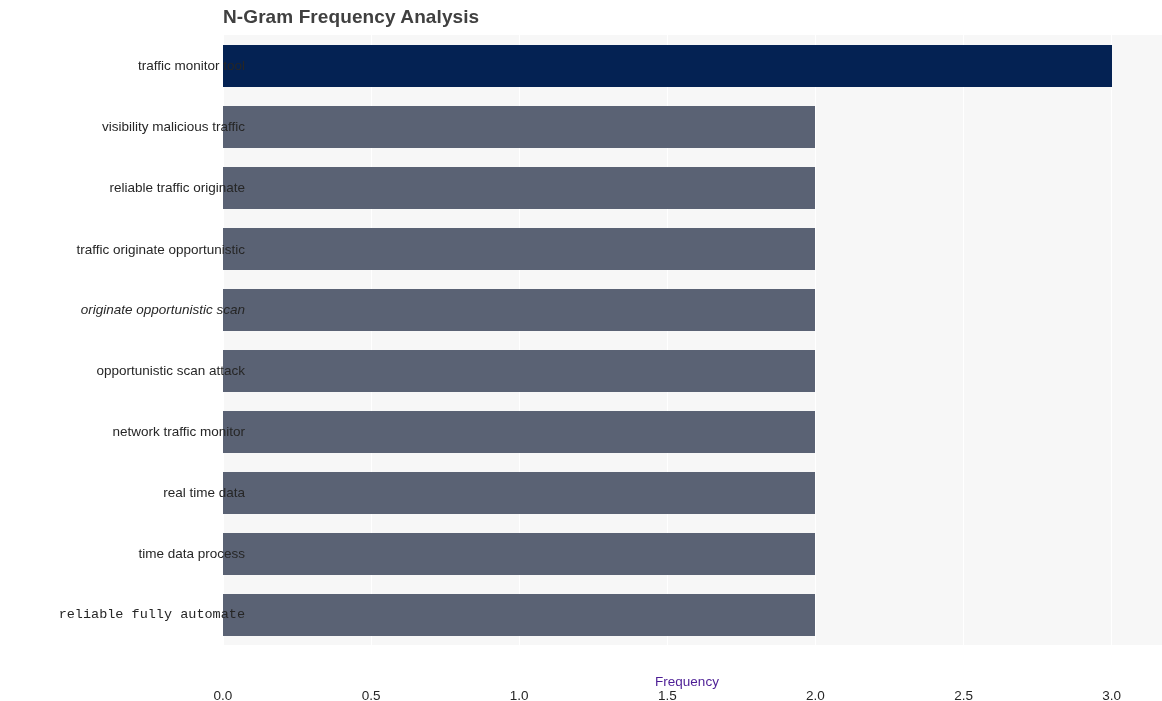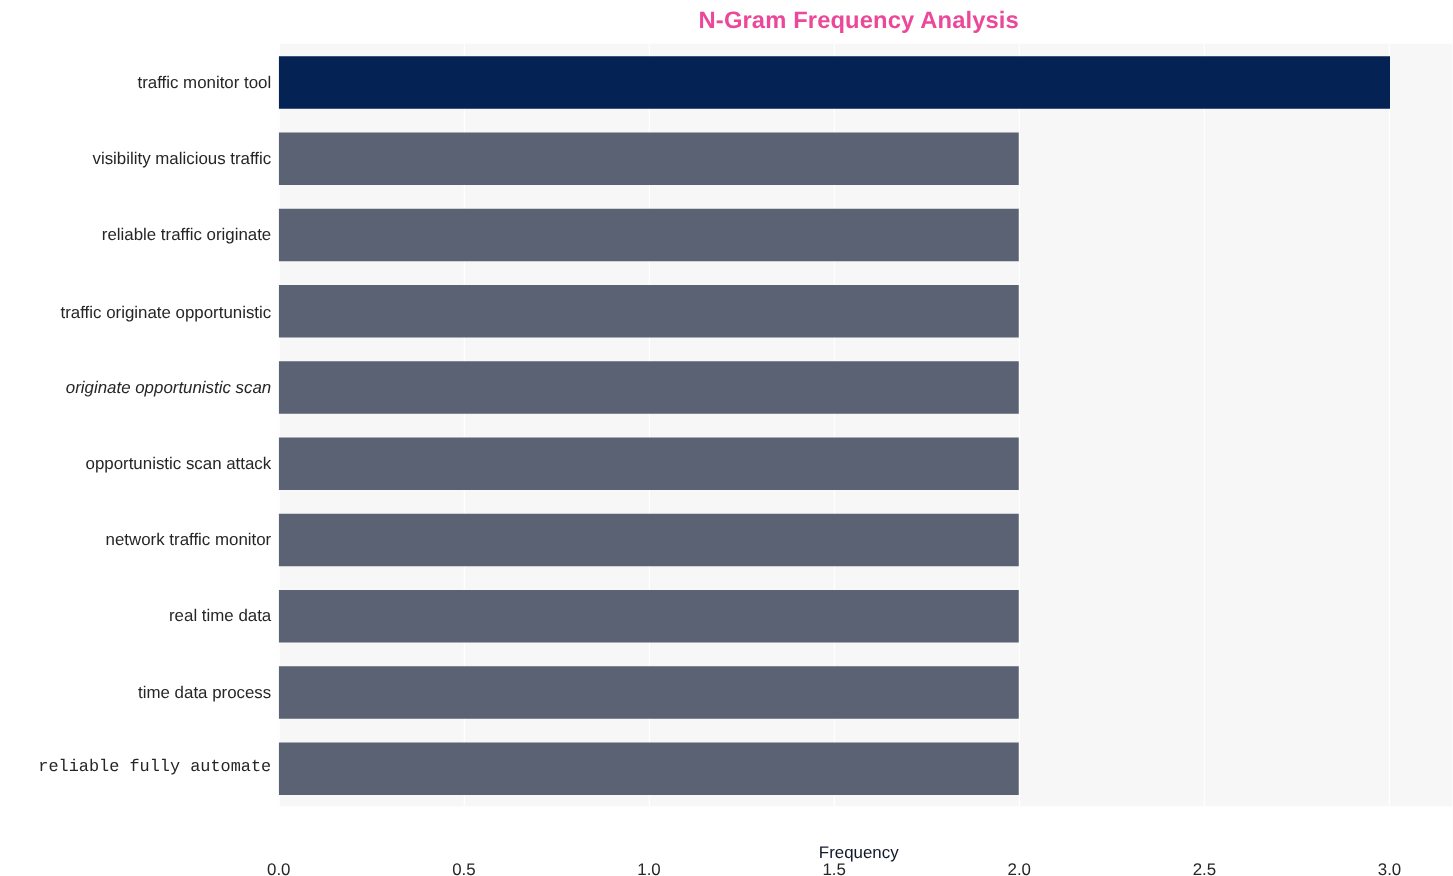--- a/index.html
+++ b/index.html
@@ -20,24 +20,24 @@
     height: 701px;
     background: #ffffff;
   }
 
   
   #chart-title {
     position: absolute;
     left: 223px;
     top: 6px;
     width: 928px;
-    text-align: center;
+    text-align: left;
     font-size: 19px;
     font-weight: bold;
-    color: #ec4899;
+    color: #404040;
     letter-spacing: 0.1px;
     line-height: 22px;
     white-space: nowrap;
   }
 
   
   #plot-area {
     position: absolute;
     left: 223px;
     top: 35px;
@@ -67,20 +67,21 @@
     left: 0;
   }
 
   
   #y-tick-labels {
     position: absolute;
     left: 0;
     top: 35px;
     width: 217px;
     height: 610px;
+    padding-left: 28px;
   }
   .y-tick-label {
     position: absolute;
     right: 0;
     width: 217px;
     text-align: right;
     font-size: 13.5px;
     color: #262626;
     white-space: nowrap;
     line-height: 16px;
@@ -106,21 +107,21 @@
   }
 
   
   #x-axis-label {
     position: absolute;
     left: 223px;
     top: 674px;
     width: 928px;
     text-align: center;
     font-size: 13.5px;
-    color: #0f172a;
+    color: #4c1d95;
     line-height: 16px;
   }
 </style>
 </head>
 <body>
 
 <div id="figure">
 
   <div id="chart-title">N-Gram Frequency Analysis</div>
 

